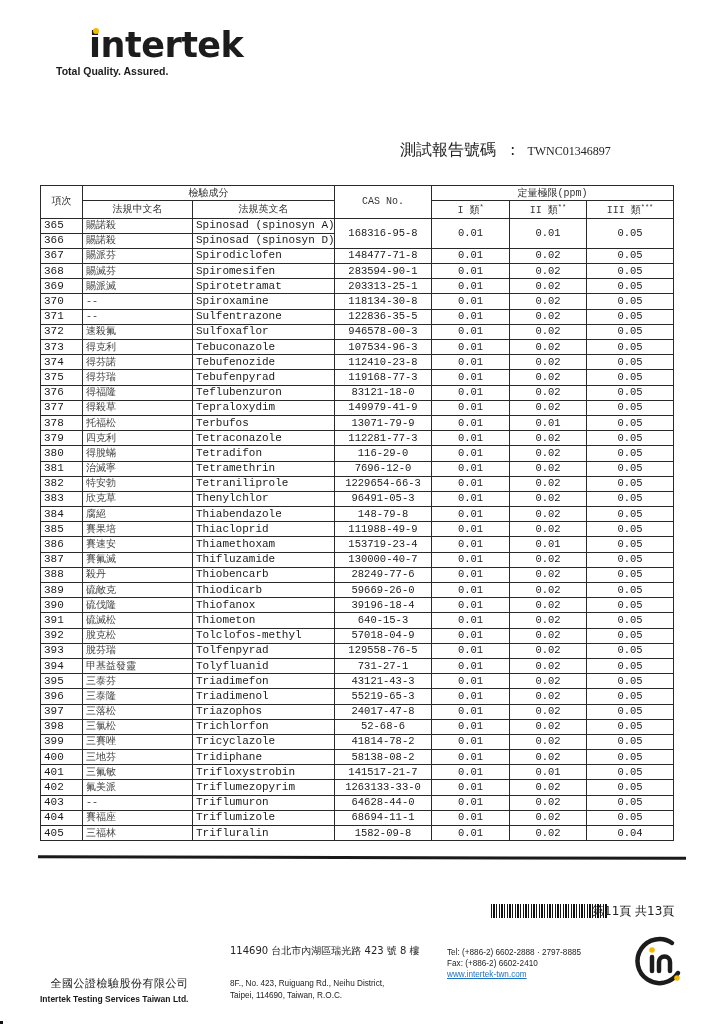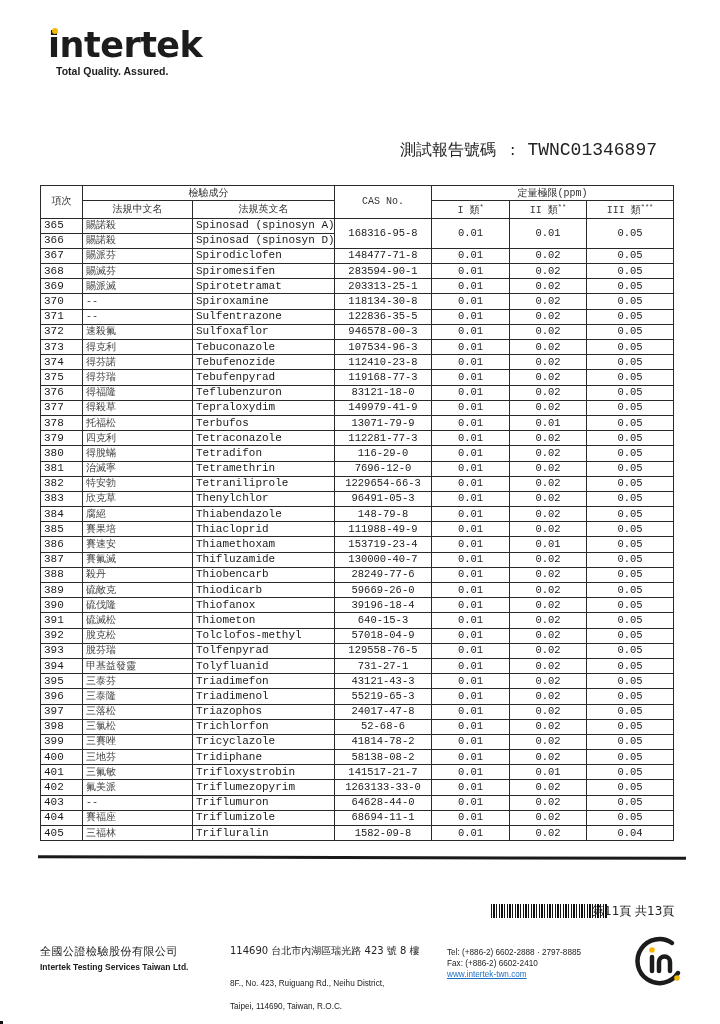--- a/index.html
+++ b/index.html
@@ -1,44 +1,44 @@
 <!DOCTYPE html>
 <html><head>
   <meta charset="utf-8">
   <style>
     * { box-sizing: border-box; margin: 0; padding: 0; }
     html, body { width: 720px; height: 1024px; background: #ffffff; overflow: hidden; }
     body { position: relative; font-family: "DejaVu Sans", "Liberation Sans", sans-serif; color: #1a1a1a; }
 
     .logo { position: absolute; left: 48px; top: 26px; }
-    .logo-word { font-family: "DejaVu Sans", sans-serif; font-size: 35px; font-weight: bold; letter-spacing: -0.5px; color: #1c1c1c; line-height: 38px; position: relative; }
+    .logo-word { font-family: "DejaVu Sans", sans-serif; font-size: 35px; font-weight: bold; letter-spacing: -0.5px; color: #1c1c1c; line-height: 38px; position: relative; margin-left: 41px; }
     .logo-dot { position: absolute; left: 4px; top: 2px; width: 6px; height: 6px; background: #f5b800; border-radius: 50%; }
     .logo-tag { font-family: "Liberation Sans", sans-serif; font-size: 10.5px; font-weight: bold; color: #1c1c1c; margin-top: 1px; margin-left: 8px; }
 
     .report-no { position: absolute; left: 400px; top: 140px; font-size: 16px; color: #222; font-family: "DejaVu Sans", sans-serif; }
     .report-no .colon { margin: 0 12px 0 14px; }
-    .report-no .num { font-family: Liberation Mono, monospace; font-size: 18px; }
+    .report-no .num { font-family: Liberation Serif, serif; font-size: 12px; }
 
     table.results { position: absolute; left: 40px; top: 185px; border-collapse: collapse; width: 633px; font-family: Liberation Mono, monospace; font-size: 10.5px; table-layout: fixed; }
     table.results td, table.results th { border: 1px solid #2a2a2a; height: 15.2px; padding: 0 3px; font-weight: normal; line-height: 13px; white-space: nowrap; overflow: hidden; }
     table.results th { font-size: 10px; color: #333; text-align: center; }
     .c-no { text-align: left; font-size: 11px; }
     .c-zh { text-align: left; color: #444; font-size: 10px; }
     .c-en { text-align: left; font-size: 11px; }
     .c-cas { text-align: center; font-size: 10.5px; }
     .c-val { text-align: center; font-size: 10.5px; }
     sup { font-size: 7px; }
 
     .rule { position: absolute; left: 38px; top: 856px; width: 648px; height: 3px; background: #1a1a1a; transform: rotate(0.15deg); }
 
     .barcode { position: absolute; left: 491px; top: 904px; width: 116px; height: 14px;
       background: repeating-linear-gradient(90deg, #111 0 1px, #fff 1px 2px, #111 2px 4px, #fff 4px 5px, #111 5px 6px, #fff 6px 8px); }
     .page-info { position: absolute; left: 592px; top: 903px; font-size: 12px; color: #222; }
 
-    .foot-company { position: absolute; left: 40px; top: 944px; }
+    .foot-company { position: absolute; left: 40px; top: 976px; text-align: right; }
     .foot-company .zh { font-size: 11px; color: #222; letter-spacing: 0.5px; }
     .foot-company .en { font-family: "Liberation Sans", sans-serif; font-size: 8.5px; font-weight: bold; margin-top: 3px; }
 
     .foot-addr { position: absolute; left: 230px; top: 944px; }
     .foot-addr .zh { font-size: 10px; color: #222; }
     .foot-addr .en { font-family: "Liberation Sans", sans-serif; font-size: 8.2px; color: #222; line-height: 11px; margin-top: 20px; }
 
     .foot-contact { position: absolute; left: 447px; top: 947px; font-family: "Liberation Sans", sans-serif; font-size: 8.2px; color: #222; line-height: 11px; }
     .foot-contact .web { color: #1f6fc4; text-decoration: underline; }
 
@@ -460,21 +460,21 @@
 <div class="page-info">第11頁 共13頁</div>
 
 <div class="foot-company">
   <div class="zh">全國公證檢驗股份有限公司</div>
   <div class="en">Intertek Testing Services Taiwan Ltd.</div>
 </div>
 
 <div class="foot-addr">
   <div class="zh">114690 台北市內湖區瑞光路 423 號 8 樓</div>
   <div class="en">8F., No. 423, Ruiguang Rd., Neihu District,</div>
-  <div class="en" style="margin-top:12px">Taipei, 114690, Taiwan, R.O.C.</div>
+  <div class="en" style="margin-top:1px">Taipei, 114690, Taiwan, R.O.C.</div>
 </div>
 
 <div class="foot-contact">
   <div>Tel: (+886-2) 6602-2888 · 2797-8885</div>
   <div>Fax: (+886-2) 6602-2410</div>
   <div class="web">www.intertek-twn.com</div>
 </div>
 
 <svg class="badge" viewBox="0 0 52 52">
   <path d="M40 8 A22 22 0 1 0 46 38" fill="none" stroke="#1c1c1c" stroke-width="4.5" stroke-linecap="round"></path>

